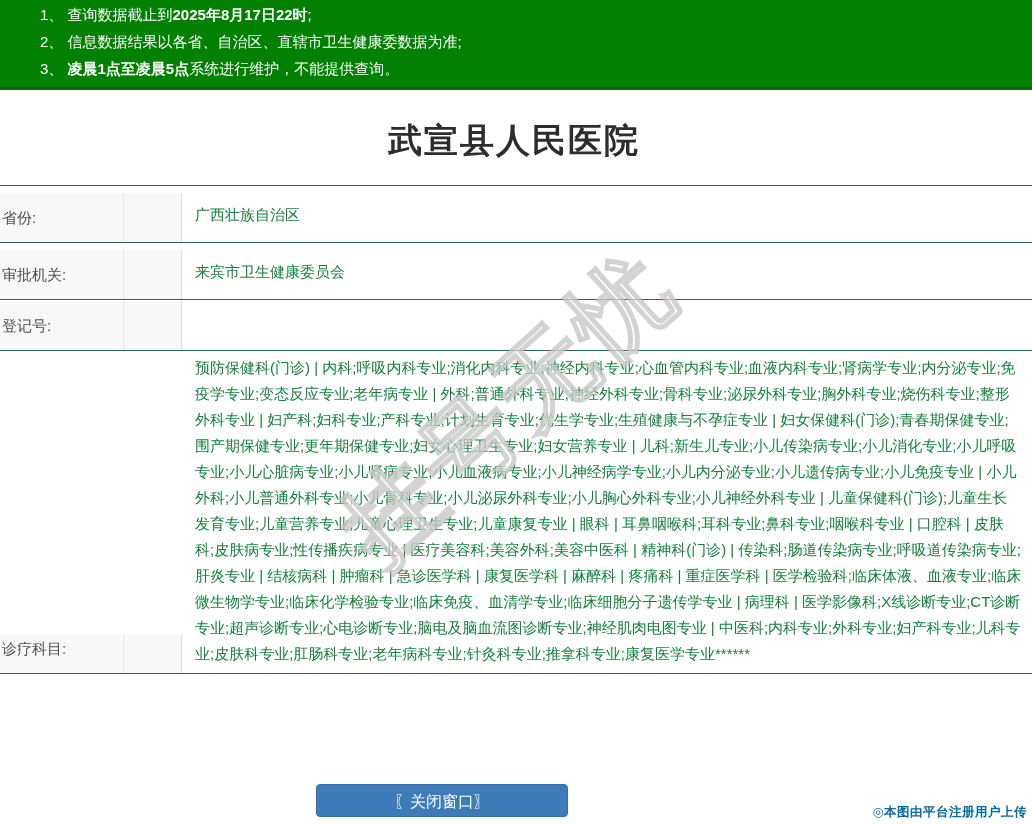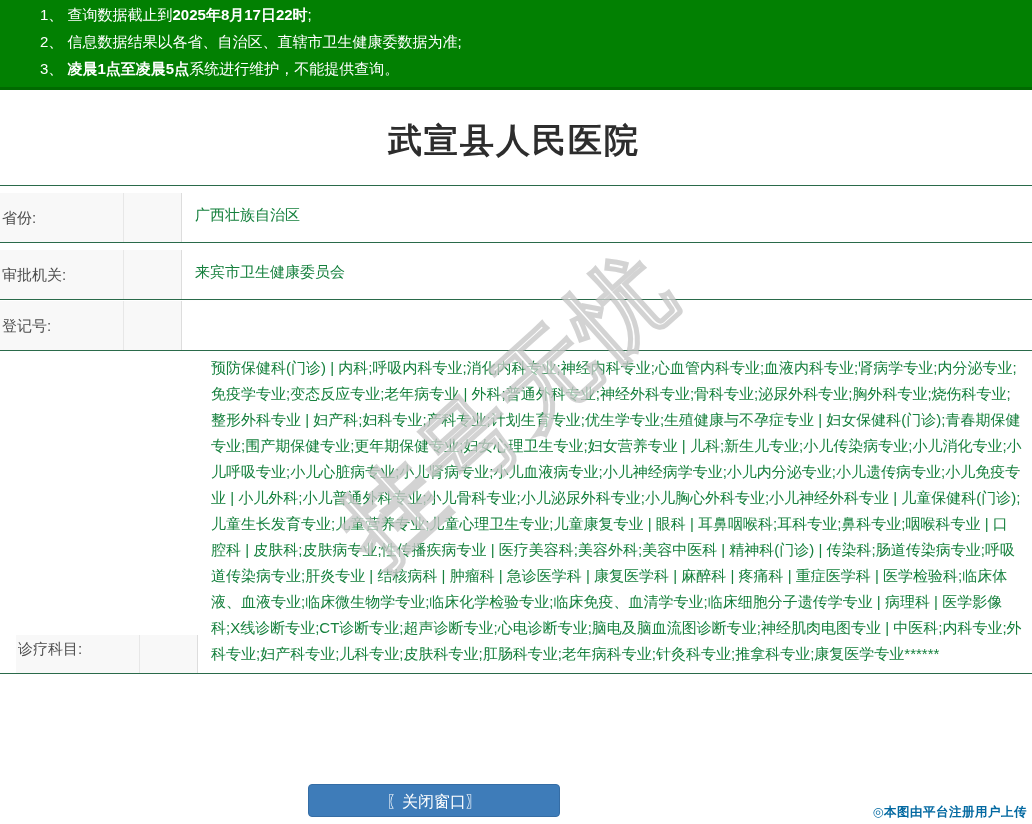--- a/index.html
+++ b/index.html
@@ -49,25 +49,25 @@
   }
   .info-label::after{ 
     content:"";position:absolute;top:0;bottom:0;left:123px;width:1px;background:#e7e7e7;
   }
   .info-value{
     flex:1;box-sizing:border-box;
     padding:16px 10px 14px 13px;
     font-size:15px;color:#15803d;
     line-height:26px;
   }
-  .info-row.tall .info-label{padding-top:5px;margin-left:16px;}
+  .info-row.tall .info-label{padding-top:5px;}
   .info-row.tall .info-value{padding-top:4px;padding-bottom:6px;}
   
   .btn-wrap{
-    position:absolute;top:784px;left:0;width:868px;text-align:center;
+    position:absolute;top:784px;left:8px;width:868px;text-align:center;
   }
   .close-btn{
     display:inline-block;width:252px;height:33px;line-height:33px;
     background:#3e7cb9;color:#ffffff;
     border:1px solid #356d a5;border:1px solid #356da5;border-radius:4px;
     font-size:16px;cursor:pointer;
     font-family:inherit;padding:0;
   }
   
   .watermark{

